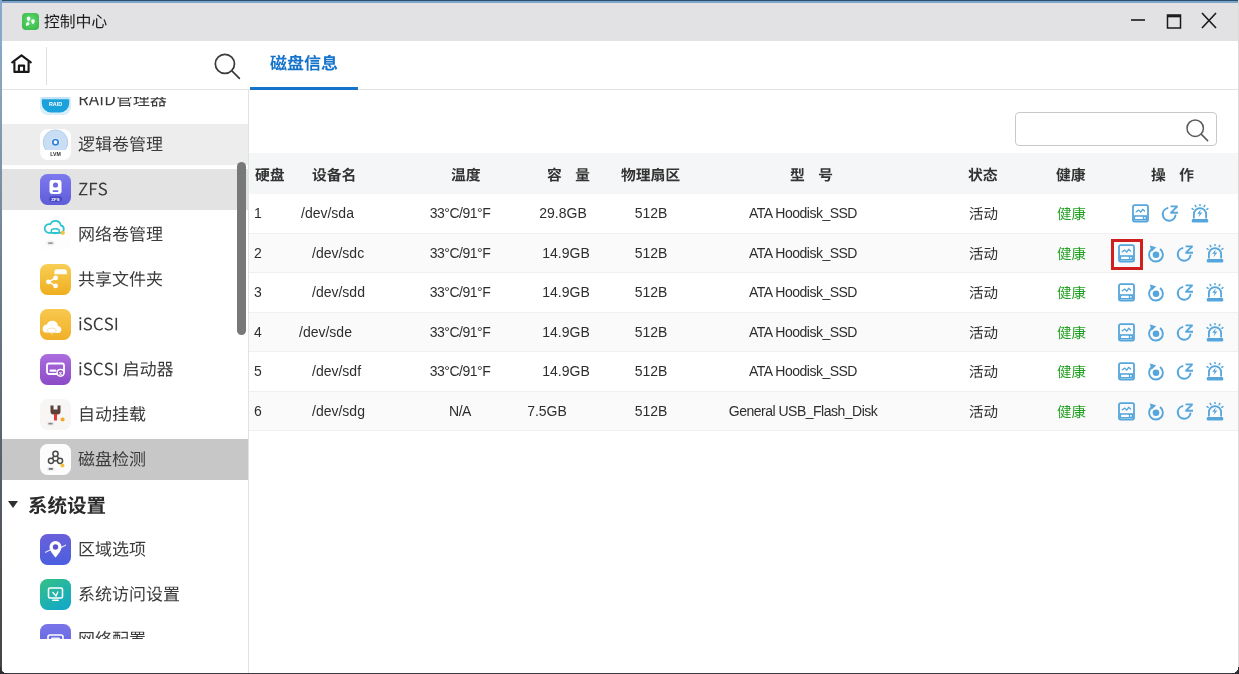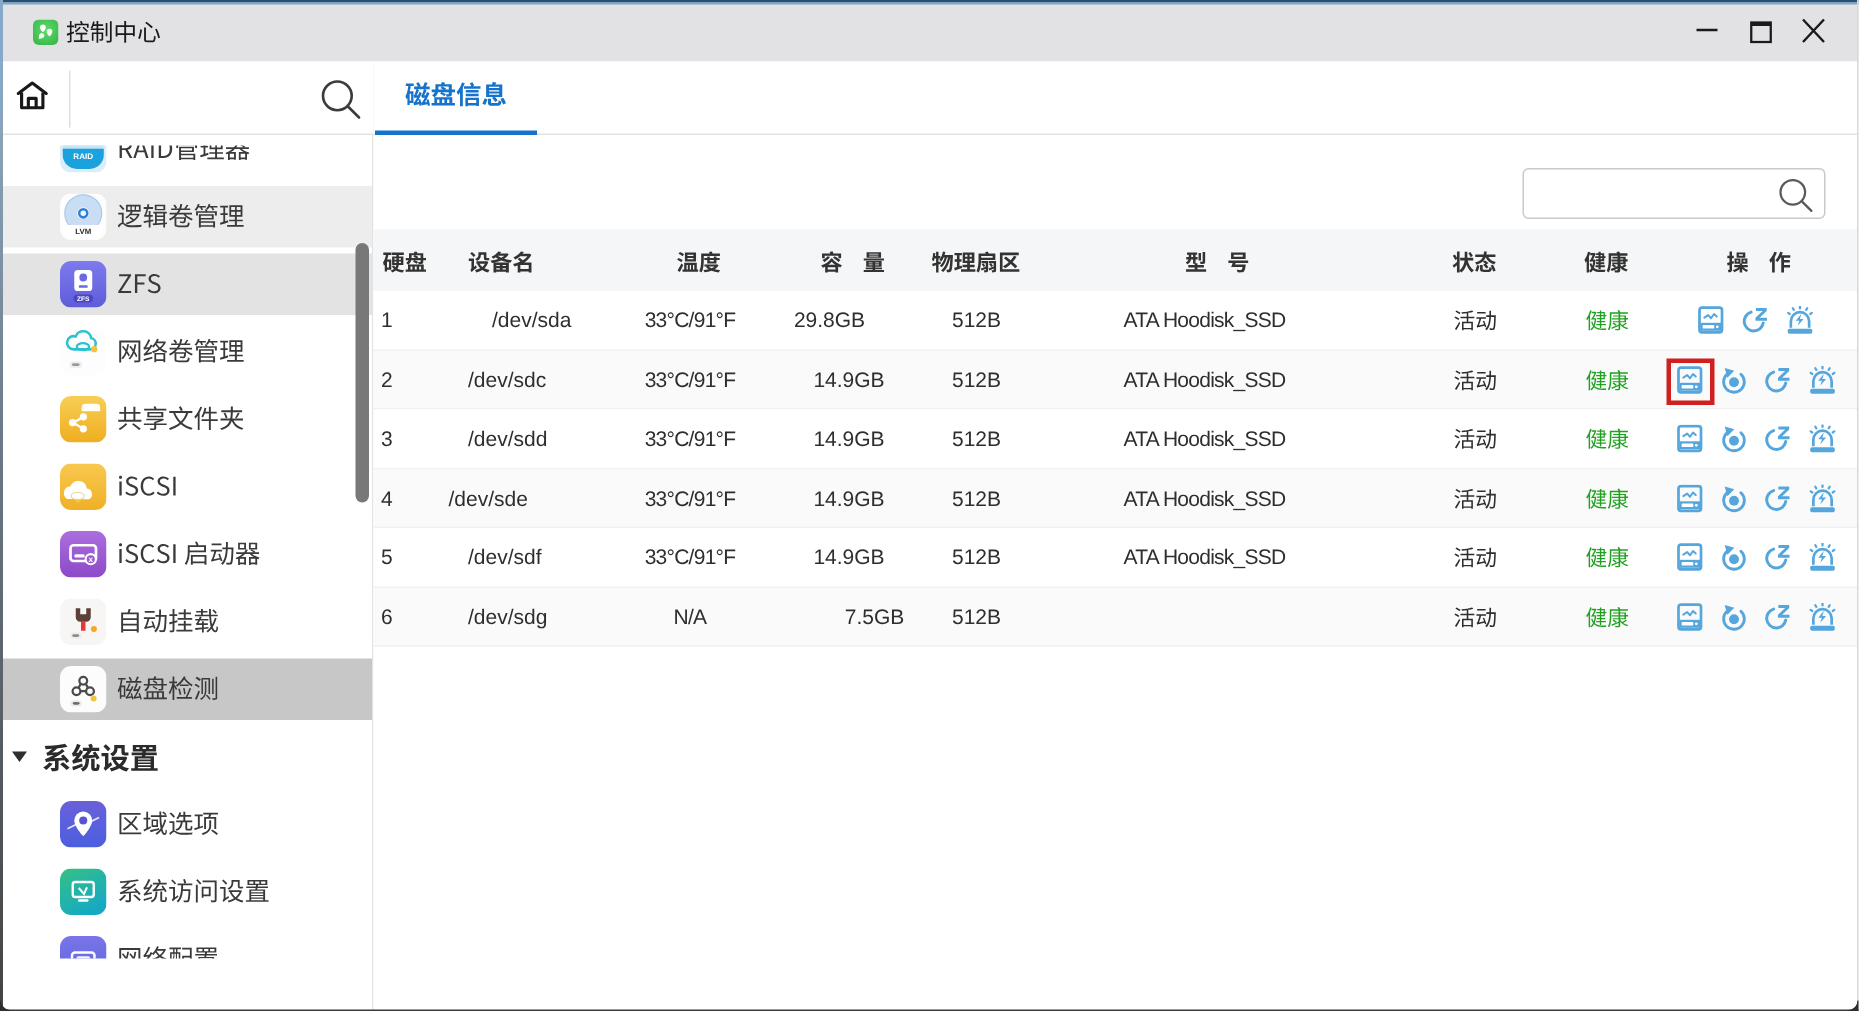--- a/index.html
+++ b/index.html
@@ -471,23 +471,23 @@
 <div class="th" style="left:902.0px">
           <svg class="t" width="48" height="17" viewBox="0 0 48 17" fill="#333333">
             <path transform="translate(0.00,13.32) scale(0.014800,-0.014800)" d="M556 729H738V663H556ZM454 812V579H847V812ZM453 463H535V389H453ZM760 463H846V389H760ZM135 850V660H38V550H135V370L24 338L52 222L135 250V42C135 31 132 27 121 27C112 27 84 27 57 28C70 -2 84 -49 87 -79C143 -79 182 -75 210 -56C239 -39 247 -9 247 43V289L339 322L320 428L247 404V550H331V660H247V850ZM350 247V150H535C469 92 373 43 276 18C300 -5 333 -48 350 -75C439 -45 524 6 592 69V-91H706V73C762 13 832 -37 903 -67C920 -39 954 3 979 24C898 49 815 96 758 150H959V247H706V307H943V545H669V312H629V545H363V307H592V247Z"></path>
             <path transform="translate(28.16,13.32) scale(0.014800,-0.014800)" d="M516 840C470 696 391 551 302 461C328 442 375 399 394 377C440 429 485 497 526 572H563V-89H687V133H960V245H687V358H947V467H687V572H972V686H582C600 727 617 769 631 810ZM251 846C200 703 113 560 22 470C43 440 77 371 88 342C109 364 130 388 150 414V-88H271V600C308 668 341 739 367 809Z"></path>
           </svg>
         </div>
     </div>
     <div id="tbody">
 <div class="tr" style="top:0.0px;background:#ffffff">
 <div class="td" style="left:5px">1</div>
-<div class="td" style="left:79px">/dev/sda</div>
+<div class="td" style="left:52px">/dev/sda</div>
 <div class="td tc ls" style="left:211px">33°C/91°F</div>
-<div class="td tc" style="left:304px">29.8GB</div>
+<div class="td tc" style="left:314px">29.8GB</div>
 <div class="td tc" style="left:402px">512B</div>
 <div class="td tc ls" style="left:554px">ATA Hoodisk_SSD</div>
 <div class="tsvg" style="left:720px">
             <svg class="t" width="30" height="16" viewBox="0 0 30 16" fill="#2e2e2e">
               <path transform="translate(0.00,13.05) scale(0.014500,-0.014500)" d="M91 774C152 741 236 693 278 662L322 724C279 752 194 798 133 827ZM42 499C103 466 186 418 227 390L269 452C226 480 142 525 83 554ZM65 -16 129 -67C188 26 258 151 311 257L256 306C198 193 119 61 65 -16ZM320 547V475H609V309H392V-79H462V-36H819V-74H891V309H680V475H957V547H680V722C767 737 848 756 914 778L854 836C743 797 540 765 367 747C375 730 385 701 389 683C460 690 535 699 609 710V547ZM462 32V240H819V32Z"></path>
               <path transform="translate(14.50,13.05) scale(0.014500,-0.014500)" d="M89 758V691H476V758ZM653 823C653 752 653 680 650 609H507V537H647C635 309 595 100 458 -25C478 -36 504 -61 517 -79C664 61 707 289 721 537H870C859 182 846 49 819 19C809 7 798 4 780 4C759 4 706 4 650 10C663 -12 671 -43 673 -64C726 -68 781 -68 812 -65C844 -62 864 -53 884 -27C919 17 931 159 945 571C945 582 945 609 945 609H724C726 680 727 752 727 823ZM89 44 90 45V43C113 57 149 68 427 131L446 64L512 86C493 156 448 275 410 365L348 348C368 301 388 246 406 194L168 144C207 234 245 346 270 451H494V520H54V451H193C167 334 125 216 111 183C94 145 81 118 65 113C74 95 85 59 89 44Z"></path>
             </svg>
           </div>
 <div class="tsvg" style="left:808px">
             <svg class="t" width="30" height="16" viewBox="0 0 30 16" fill="#21a121">
@@ -709,22 +709,23 @@
 <line x1="14.1" y1="2.6" x2="14.8" y2="1.5"></line>
 <line x1="3.2" y1="5.3" x2="2.1" y2="4.6"></line>
 <line x1="16.8" y1="5.3" x2="17.9" y2="4.6"></line>
 </g>
 </svg></div>
 </div>
 <div class="tr" style="top:197.5px;background:#fafafa">
 <div class="td" style="left:5px">6</div>
 <div class="td" style="left:63px">/dev/sdg</div>
 <div class="td tc ls" style="left:211px">N/A</div>
-<div class="td tc" style="left:334px">7.5GB</div>
+<div class="td tc" style="left:298px">7.5GB</div>
 <div class="td tc" style="left:402px">512B</div>
+<div class="td tc ls" style="left:554px">General USB_Flash_Disk</div>
 <div class="tsvg" style="left:720px">
             <svg class="t" width="30" height="16" viewBox="0 0 30 16" fill="#2e2e2e">
               <path transform="translate(0.00,13.05) scale(0.014500,-0.014500)" d="M91 774C152 741 236 693 278 662L322 724C279 752 194 798 133 827ZM42 499C103 466 186 418 227 390L269 452C226 480 142 525 83 554ZM65 -16 129 -67C188 26 258 151 311 257L256 306C198 193 119 61 65 -16ZM320 547V475H609V309H392V-79H462V-36H819V-74H891V309H680V475H957V547H680V722C767 737 848 756 914 778L854 836C743 797 540 765 367 747C375 730 385 701 389 683C460 690 535 699 609 710V547ZM462 32V240H819V32Z"></path>
               <path transform="translate(14.50,13.05) scale(0.014500,-0.014500)" d="M89 758V691H476V758ZM653 823C653 752 653 680 650 609H507V537H647C635 309 595 100 458 -25C478 -36 504 -61 517 -79C664 61 707 289 721 537H870C859 182 846 49 819 19C809 7 798 4 780 4C759 4 706 4 650 10C663 -12 671 -43 673 -64C726 -68 781 -68 812 -65C844 -62 864 -53 884 -27C919 17 931 159 945 571C945 582 945 609 945 609H724C726 680 727 752 727 823ZM89 44 90 45V43C113 57 149 68 427 131L446 64L512 86C493 156 448 275 410 365L348 348C368 301 388 246 406 194L168 144C207 234 245 346 270 451H494V520H54V451H193C167 334 125 216 111 183C94 145 81 118 65 113C74 95 85 59 89 44Z"></path>
             </svg>
           </div>
 <div class="tsvg" style="left:808px">
             <svg class="t" width="30" height="16" viewBox="0 0 30 16" fill="#21a121">
               <path transform="translate(0.00,13.05) scale(0.014500,-0.014500)" d="M213 839C174 691 110 546 33 449C46 431 65 390 71 372C97 405 122 444 145 485V-78H212V623C239 687 262 754 281 820ZM535 757V701H661V623H490V565H661V483H535V427H661V351H519V291H661V213H493V152H661V31H725V152H939V213H725V291H906V351H725V427H890V565H962V623H890V757H725V836H661V757ZM725 565H830V483H725ZM725 623V701H830V623ZM288 389C288 397 301 406 314 413H426C416 321 399 244 375 178C351 218 330 266 314 324L260 304C283 225 312 162 346 112C314 50 273 2 224 -32C238 -41 263 -65 274 -79C319 -46 359 -1 391 58C491 -44 624 -67 775 -67H938C941 -48 952 -17 963 0C923 -1 809 -1 778 -1C641 -1 513 19 420 118C458 208 484 323 497 466L456 476L444 474H370C417 551 465 649 506 748L461 778L439 768H283V702H413C378 613 333 532 317 507C298 476 274 449 257 445C267 431 282 403 288 389Z"></path>
               <path transform="translate(14.50,13.05) scale(0.014500,-0.014500)" d="M242 236C292 204 357 158 388 128L433 175C399 203 333 248 284 277ZM790 421V342H596V421ZM790 478H596V550H790ZM469 829C484 806 501 778 514 752H118V456C118 309 111 105 31 -39C48 -47 79 -67 93 -80C177 72 190 300 190 456V685H520V605H263V550H520V478H215V421H520V342H254V287H520V172C398 123 271 72 188 43L218 -19C303 17 414 65 520 113V6C520 -11 514 -16 496 -17C479 -18 418 -18 356 -16C367 -34 377 -62 382 -80C465 -80 518 -80 552 -70C583 -59 596 -40 596 6V171C674 73 787 2 921 -33C931 -16 950 12 966 26C878 45 799 78 733 124C788 152 852 191 903 228L847 272C807 238 740 193 686 160C649 193 619 229 596 269V287H861V416H959V482H861V605H596V685H949V752H601C586 782 563 820 542 850Z"></path>

